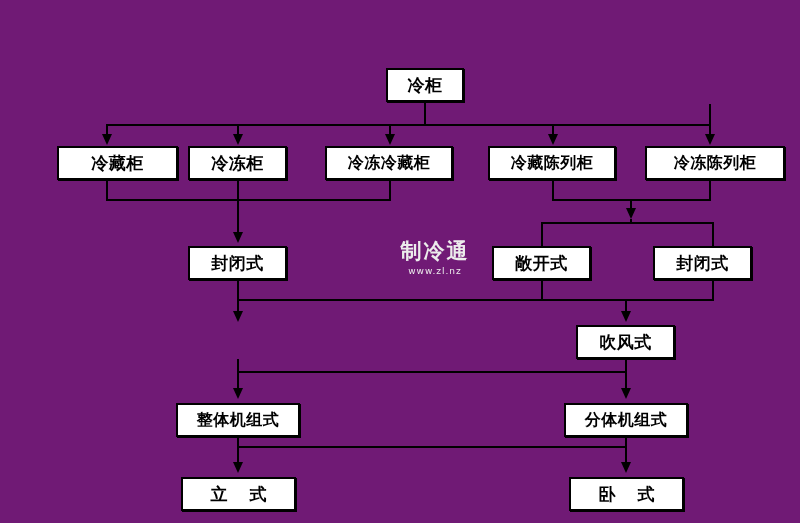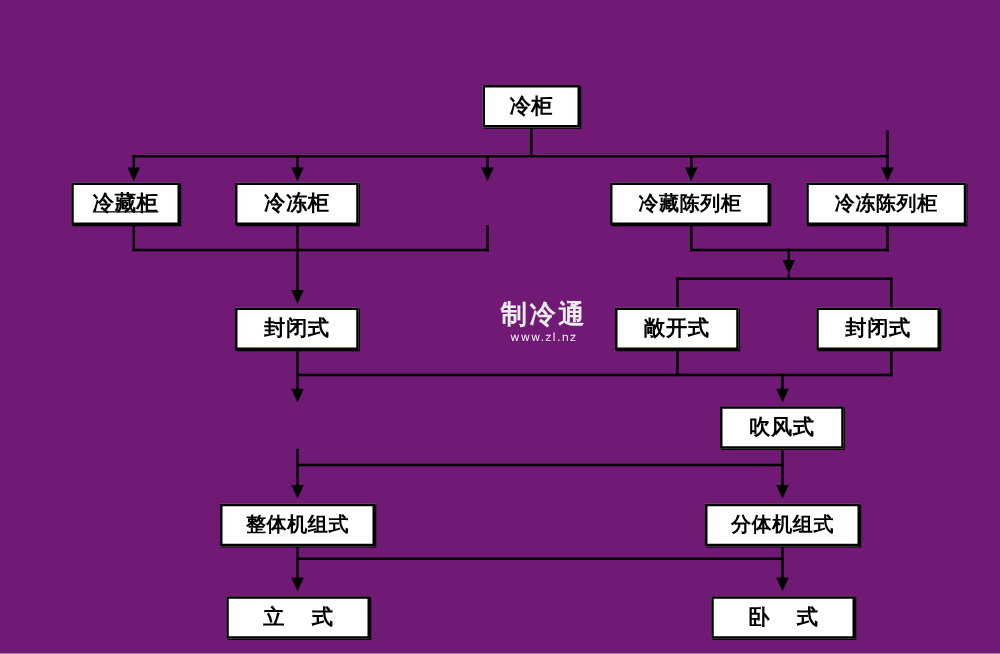--- a/index.html
+++ b/index.html
@@ -142,34 +142,37 @@
   <div class="edge h" style="left:237px; top:446px; width:390px;"></div>
   <div class="edge v" style="left:237px; top:446px; height:18px;"></div>
   <div class="arrow" style="left:233px; top:462px;"></div>
   <div class="edge v" style="left:625px; top:446px; height:18px;"></div>
   <div class="arrow" style="left:621px; top:462px;"></div>
 
   <div class="node" style="left:386px; top:68px; width:78px; height:34px;">
     <span>冷柜</span>
   </div>
 
-  <div class="node" style="left:57px; top:146px; width:87px; height:34px;text-decoration:underline;">
+  <div class="node" style="left:57px; top:146px; width:121px; height:34px;">
     <span>冷藏柜</span>
   </div>
 
   <div class="node" style="left:188px; top:146px; width:99px; height:34px;">
     <span>冷冻柜</span>
   </div>
 
+  <div class="node wide" style="left:325px; top:146px; width:128px; height:34px;">
+    <span>冷冻冷藏柜</span>
+  </div>
 
   <div class="node wide" style="left:488px; top:146px; width:128px; height:34px;">
     <span>冷藏陈列柜</span>
   </div>
 
-  <div class="node wide" style="left:645px; top:146px; width:128px; height:34px;">
+  <div class="node wide" style="left:645px; top:146px; width:140px; height:34px;">
     <span>冷冻陈列柜</span>
   </div>
 
   <div class="node" style="left:188px; top:246px; width:99px; height:34px;">
     <span>封闭式</span>
   </div>
 
   <div class="node" style="left:492px; top:246px; width:99px; height:34px;">
     <span>敞开式</span>
   </div>

